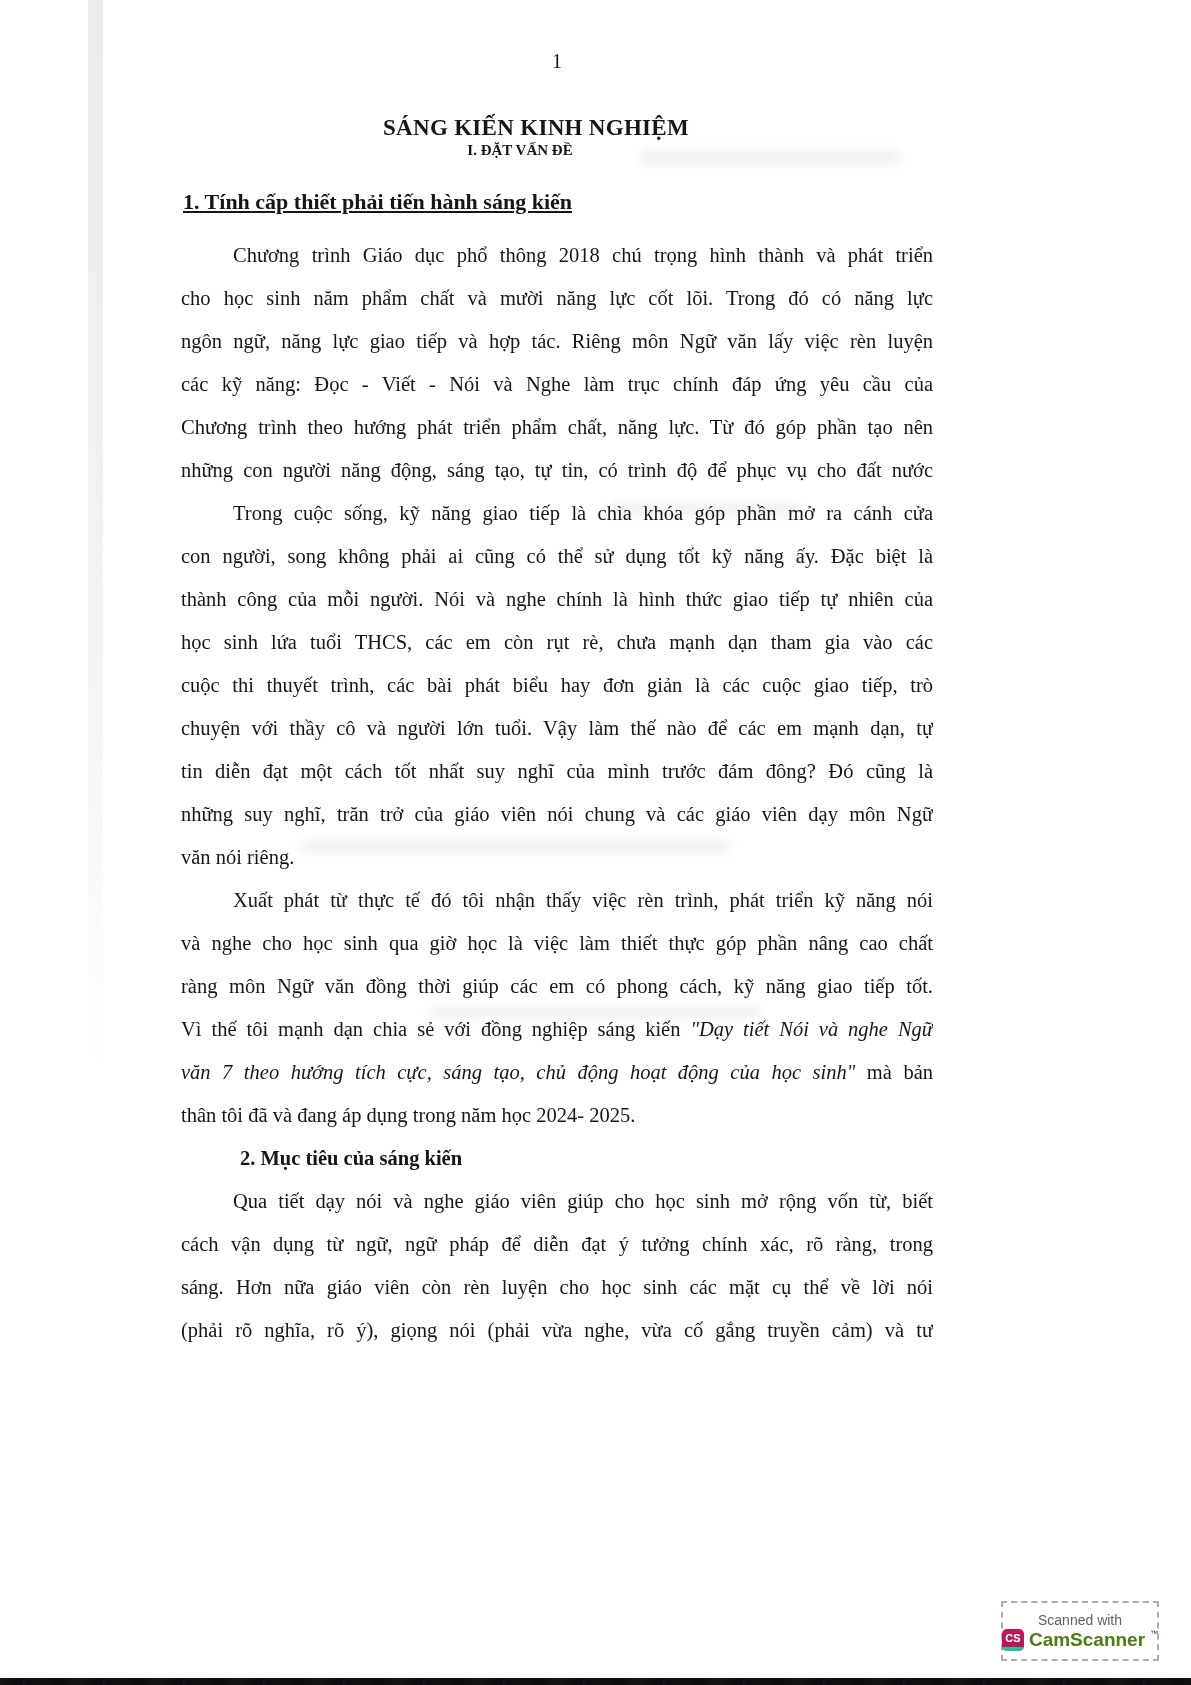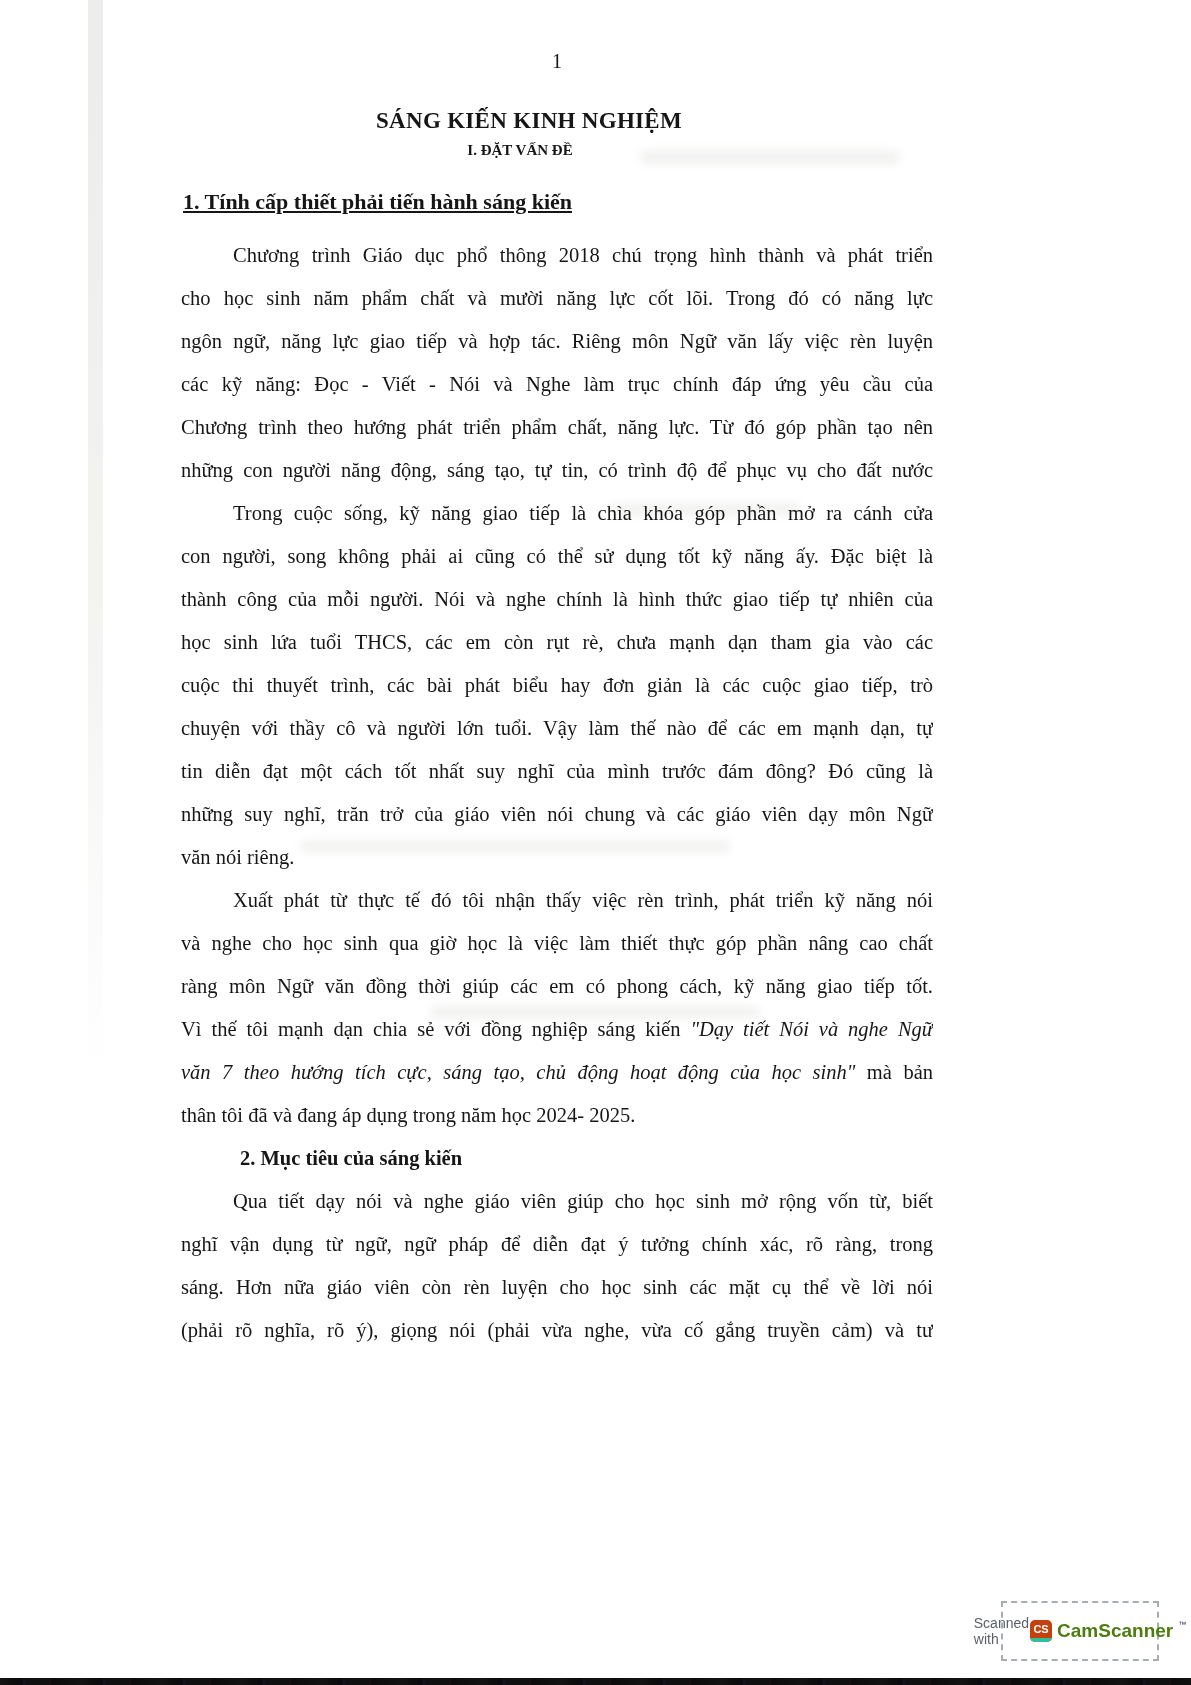--- a/index.html
+++ b/index.html
@@ -42,21 +42,21 @@
     text-align: center;
     font-size: 20px;
   }
   .doc-title {
     position: absolute;
     top: 99px; left: 181px; width: 678px;
     text-align: center;
     font-size: 23px;
     font-weight: bold;
     letter-spacing: .3px;
-    margin: 9px;
+    margin: 16px;
   }
   .doc-subtitle {
     position: absolute;
     top: 142px; left: 181px; width: 678px;
     text-align: center;
     font-size: 15px;
     font-weight: bold;
     margin: 0;
   }
   .section-heading {
@@ -95,39 +95,39 @@
 
   
   .cs-badge {
     position: absolute;
     left: 1001px; top: 1601px;
     width: 158px; height: 60px;
     border: 2px dashed #a8adb3;
     background: #ffffff;
     box-sizing: border-box;
     display: flex;
-    flex-direction: row;
+    flex-direction: column;
     align-items: center;
     justify-content: center;
     gap: 1px;
     font-family: "Liberation Sans", sans-serif;
   }
   .cs-badge .scanned-with {
     font-size: 14px;
     color: #5c6168;
     line-height: 16px;
   }
   .cs-badge .brand-row {
     display: flex;
     align-items: flex-start;
     gap: 5px;
   }
   .cs-icon {
     width: 22px; height: 22px;
-    background: #c2410c;
+    background: #be185d;
     border-radius: 5px;
     position: relative;
     overflow: hidden;
     display: flex;
     align-items: center;
     justify-content: center;
     flex: none;
   }
   .cs-icon .cs-txt {
     color: #ffffff;
@@ -203,21 +203,21 @@
       <div class="line">những suy nghĩ, trăn trở của giáo viên nói chung và các giáo viên dạy môn Ngữ</div>
       <div class="line lastline">văn nói riêng.</div>
       <div class="line first">Xuất phát từ thực tế đó tôi nhận thấy việc rèn trình, phát triển kỹ năng nói</div>
       <div class="line">và nghe cho học sinh qua giờ học là việc làm thiết thực góp phần nâng cao chất</div>
       <div class="line">ràng môn Ngữ văn đồng thời giúp các em có phong cách, kỹ năng giao tiếp tốt.</div>
       <div class="line"><span>Vì thế tôi mạnh dạn chia sẻ với đồng nghiệp sáng kiến </span><span class="it">"Dạy tiết Nói và nghe Ngữ</span></div>
       <div class="line"><span class="it">văn 7 theo hướng tích cực, sáng tạo, chủ động hoạt động của học sinh"</span><span> mà bản</span></div>
       <div class="line lastline">thân tôi đã và đang áp dụng trong năm học 2024- 2025.</div>
       <div class="line subheading">2. Mục tiêu của sáng kiến</div>
       <div class="line first">Qua tiết dạy nói và nghe giáo viên giúp cho học sinh mở rộng vốn từ, biết</div>
-      <div class="line">nghĩ vận dụng từ ngữ, ngữ pháp để diễn đạt ý tưởng chính xác, rõ ràng, trong</div>
+      <div class="line">cách vận dụng từ ngữ, ngữ pháp để diễn đạt ý tưởng chính xác, rõ ràng, trong</div>
       <div class="line">sáng. Hơn nữa giáo viên còn rèn luyện cho học sinh các mặt cụ thể về lời nói</div>
       <div class="line">(phải rõ nghĩa, rõ ý), giọng nói (phải vừa nghe, vừa cố gắng truyền cảm) và tư</div>
     </div>
 
   <div class="cs-badge">
     <div class="scanned-with">Scanned with</div>
     <div class="brand-row">
       <div class="cs-icon">
         <span class="cs-txt">CS</span>
       </div>

